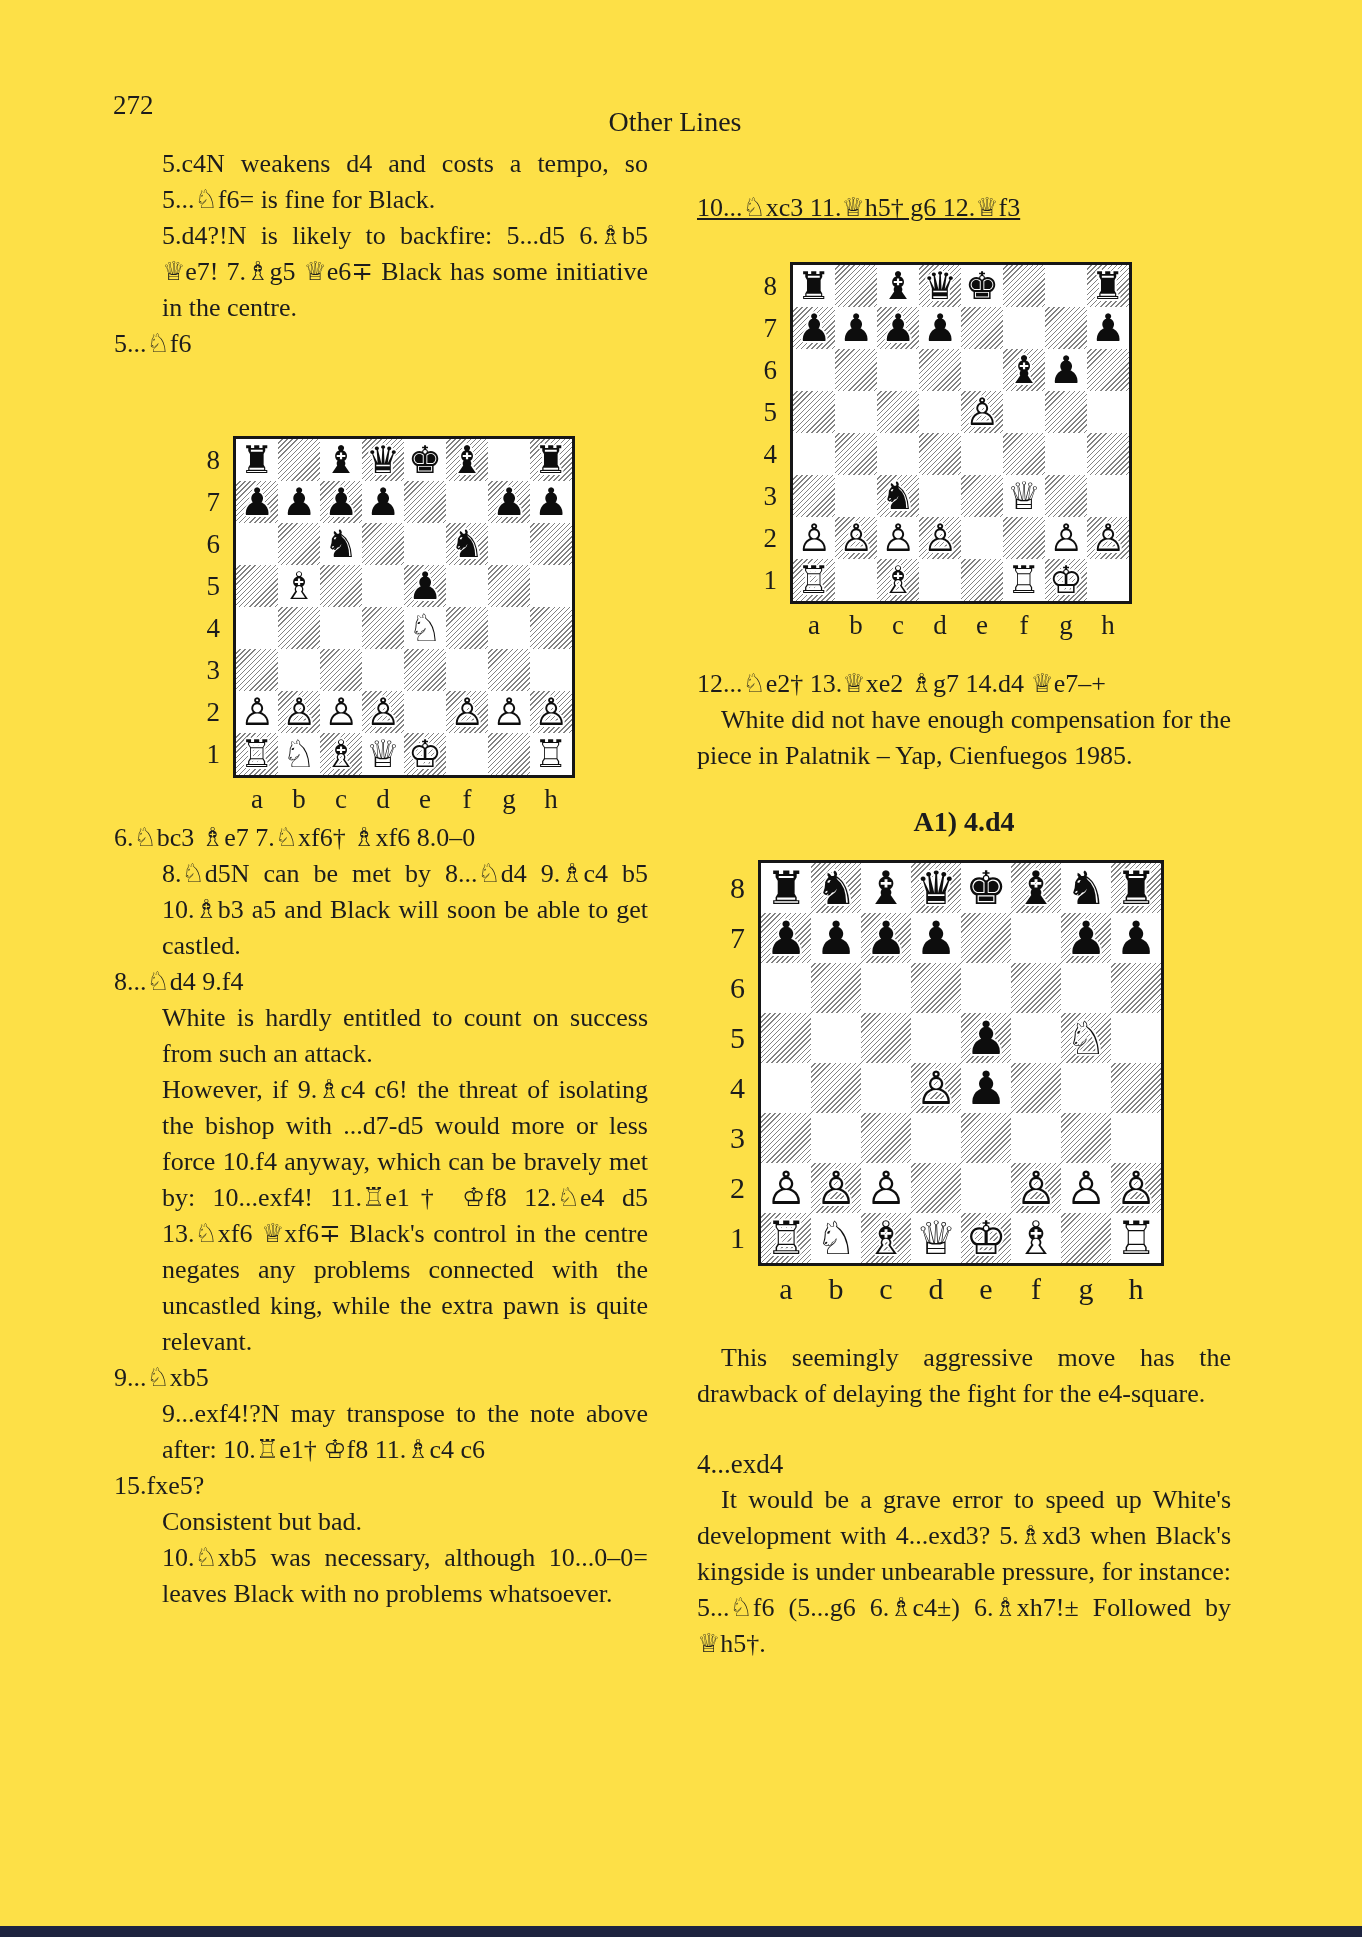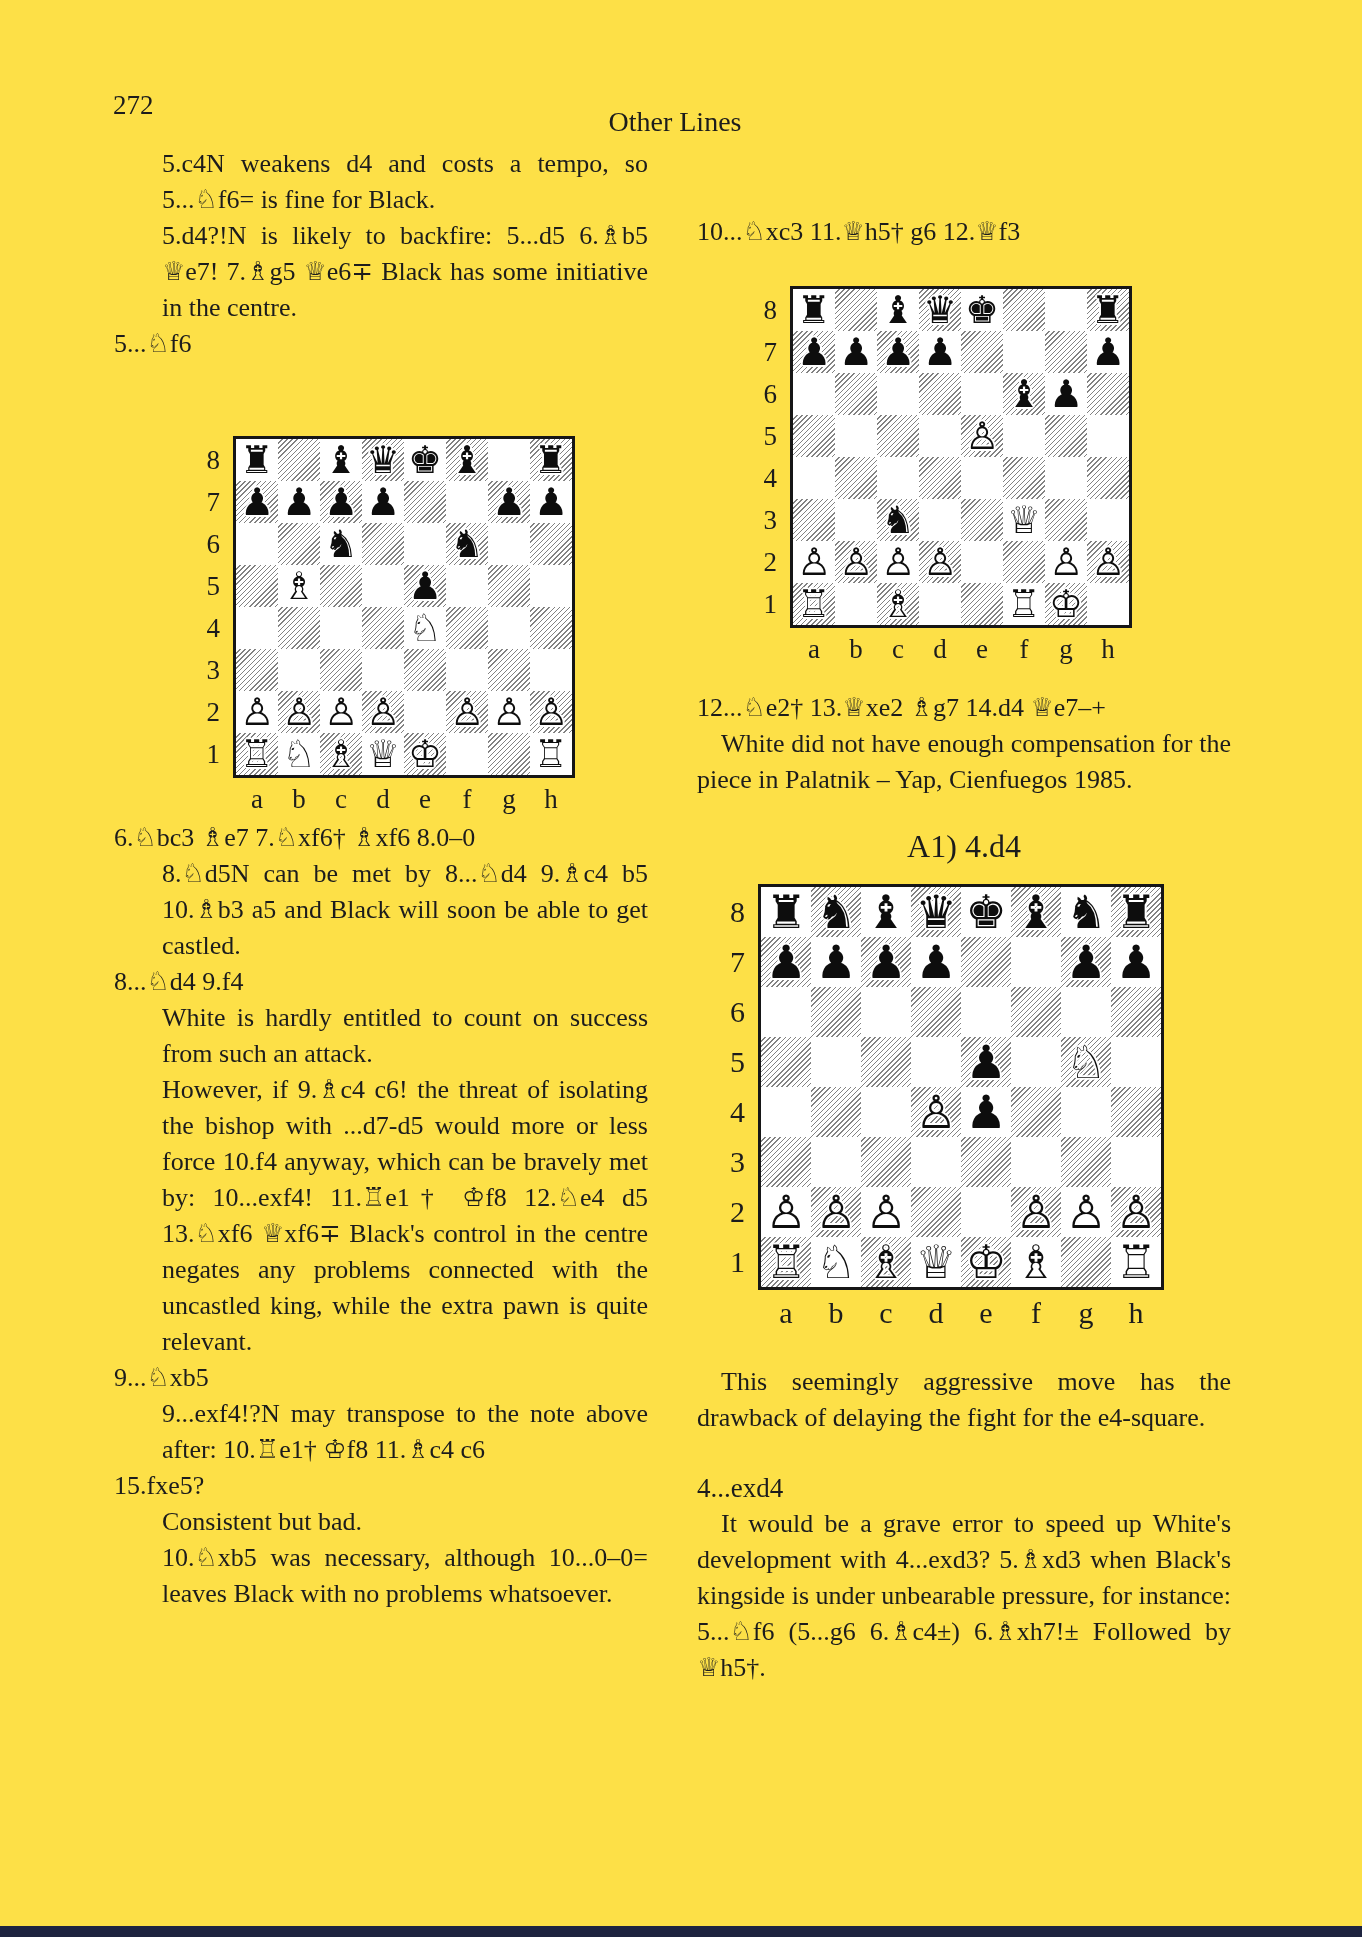--- a/index.html
+++ b/index.html
@@ -24,27 +24,27 @@
   
   .col { position:absolute; top:142px; line-height:36px; }
   .col-left  { left:114px; width:534px; }
   .col-right { left:697px; width:534px; }
   .col p { margin:0; }
   
   .col-left .body-block { text-align:justify; padding-left:48px; }
   
   .col-right .body-ind { text-align:justify; text-indent:24px; }
   .move { text-align:left; }
-  .section-heading { font-weight:normal; text-align:center; font-size:32px; }
+  .section-heading { font-weight:bold; text-align:center; font-size:28px; }
   .move-subheading { font-weight:normal; font-size:27px; }
   
   .col-left .p1 { margin-top:4px; }
   .col-left .diagram { margin-top:74px; }
   .col-left .p3 { margin-top:16px; }
-  .col-right .m1 { margin-top:72px; }
+  .col-right .m1 { margin-top:48px;text-decoration:underline; }
   .col-right .diagram { margin-top:36px; }
   .col-right .m2 { margin-top:20px; }
   .col-right .section-heading { margin-top:30px; }
   .col-right .diagram.d3 { margin-top:20px; }
   .col-right .p2 { margin-top:28px; }
   .col-right .move-subheading { margin-top:34px; }
   
   .diagram { display:flex; flex-direction:column; }
   .brow { display:flex; }
   .ranks {

